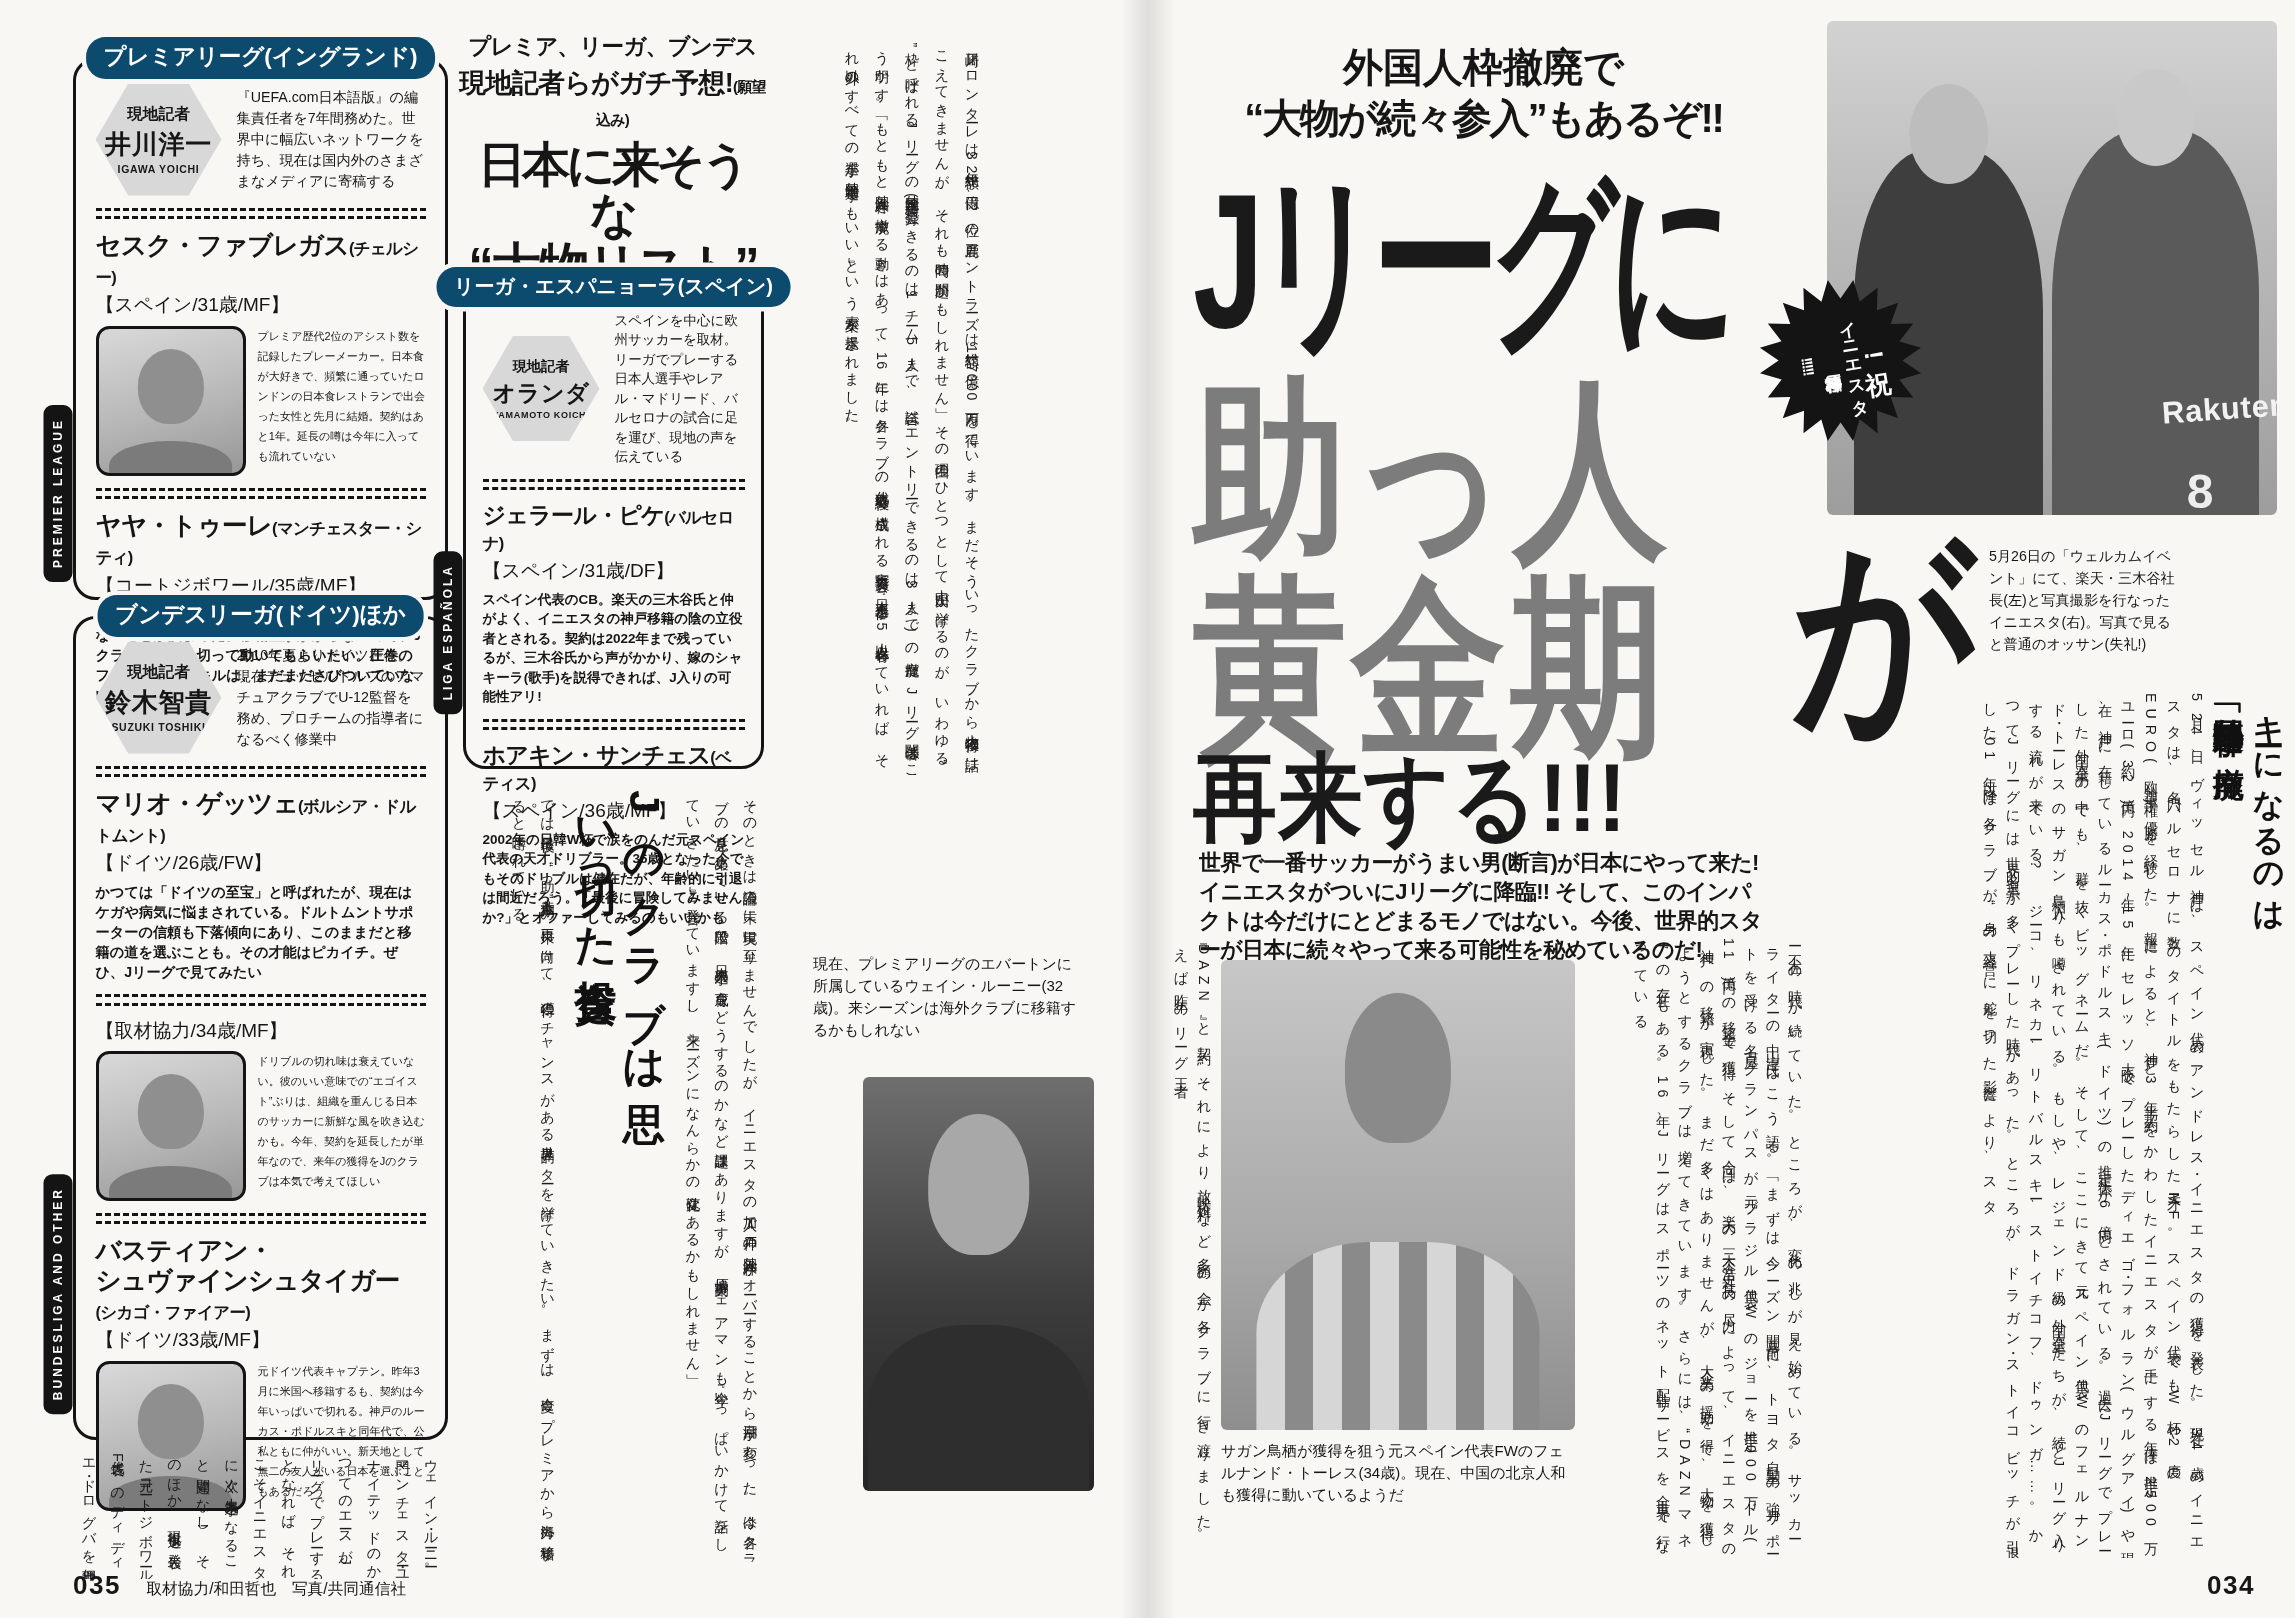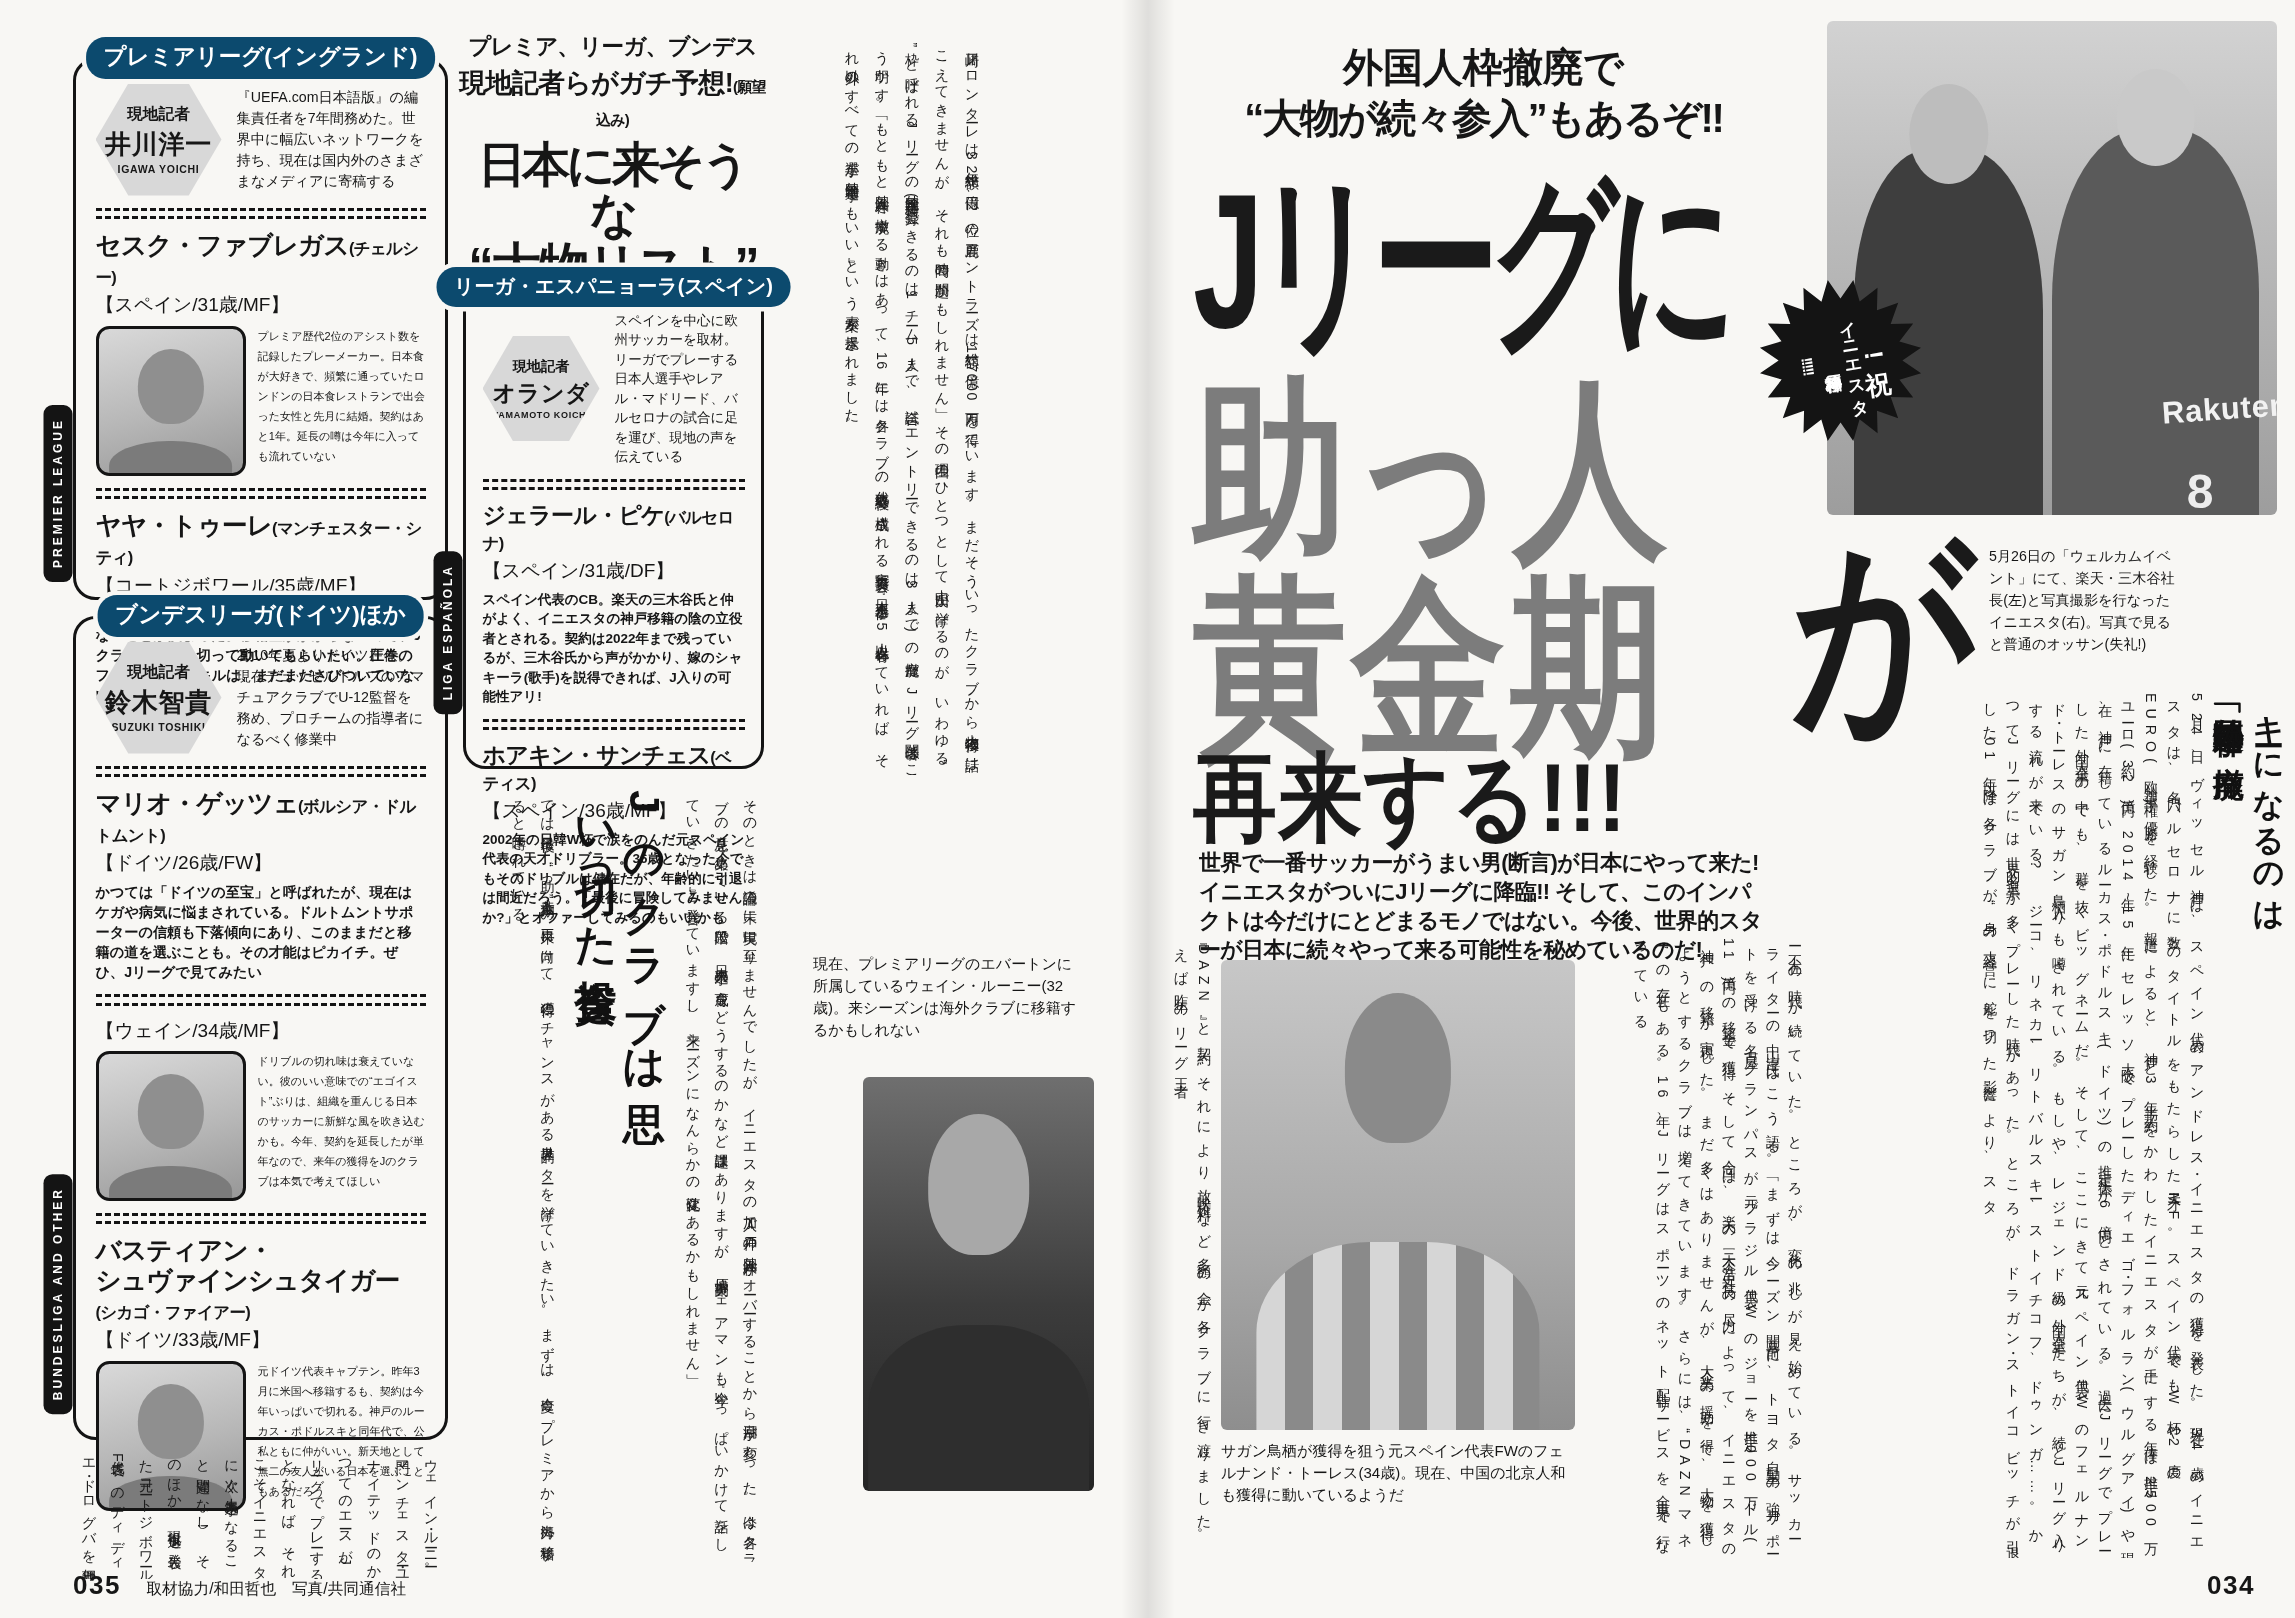--- a/index.html
+++ b/index.html
@@ -141,21 +141,21 @@
       <div class="bio">2010年夏よりドイツ在住。現在デュッセルドルフのアマチュアクラブでU-12監督を務め、プロチームの指導者になるべく修業中</div>
     </div>
     <div class="divider"></div>
     <div class="player">
       <div class="pname"><span>マリオ・ゲッツェ</span><span class="pclub">(ボルシア・ドルトムント)</span></div>
       <div class="pinfo">【ドイツ/26歳/FW】</div>
       <div class="pdesc-full">かつては「ドイツの至宝」と呼ばれたが、現在はケガや病気に悩まされている。ドルトムントサポーターの信頼も下落傾向にあり、このままだと移籍の道を選ぶことも。その才能はピカイチ。ぜひ、Jリーグで見てみたい</div>
     </div>
     <div class="divider"></div>
     <div class="player">
-      <div class="pinfo">【ウェイン/34歳/MF】</div>
+      <div class="pinfo">【取材協力/34歳/MF】</div>
       <div class="prow">
         <div class="photo"></div>
         <div class="pdesc">ドリブルの切れ味は衰えていない。彼のいい意味での“エゴイスト”ぶりは、組織を重んじる日本のサッカーに新鮮な風を吹き込むかも。今年、契約を延長したが単年なので、来年の獲得をJのクラブは本気で考えてほしい</div>
       </div>
     </div>
     <div class="divider"></div>
     <div class="player">
       <div class="pname">
         <span class="name2line">バスティアン・</span>
         <span class="name2line">シュヴァインシュタイガー</span>

